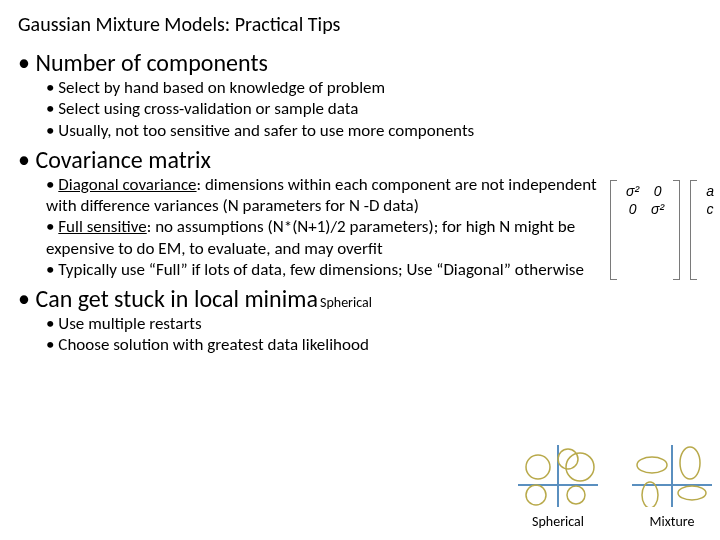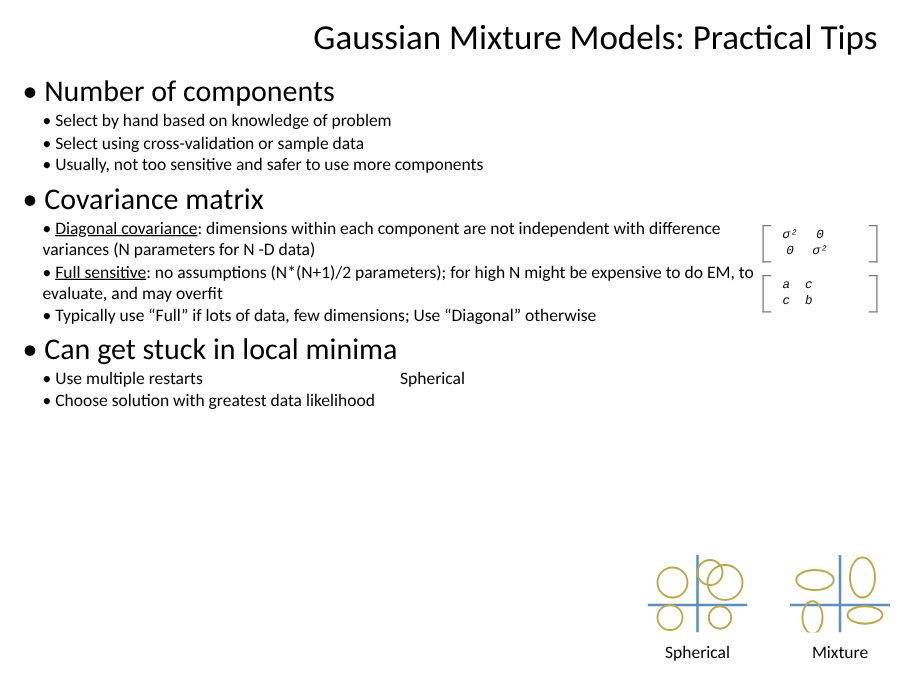--- a/index.html
+++ b/index.html
@@ -7,42 +7,42 @@
     width: 720px;
     height: 540px;
     font-family: Calibri, Arial, sans-serif;
     color: #000;
     background: #fff;
     position: relative;
     overflow: hidden;
     padding: 12px 18px 8px 18px;
   }
   .title {
-    font-size: 28px;
+    font-size: 20px;
     font-weight: 400;
-    text-align: right;
+    text-align: left;
     margin-bottom: 12px;
   }
   .section {
     font-size: 24px;
     font-weight: 400;
     margin-top: 4px;
   }
   .section::before { content: "• "; }
   .sub {
-    font-size: 14px;
+    font-size: 17px;
     font-weight: 400;
-    margin-left: 16px;
+    margin-left: 28px;
     line-height: 1.25;
   }
   .sub::before { content: "• "; }
   .u { text-decoration: underline; }
   .cov-block { display: flex; }
   .cov-text { flex: 1; padding-right: 6px; }
-  .cov-mats { width: 92px; display: flex; flex-direction: column; gap: 10px; padding-top: 6px; font-family: Liberation Mono, monospace; font-size: 10px; }
+  .cov-mats { width: 92px; display: flex; flex-direction: row; gap: 10px; padding-top: 6px; font-family: Liberation Sans, sans-serif; font-size: 14px; }
   .mat { position: relative; padding: 2px 10px; }
   .mat::before, .mat::after {
     content: ""; position: absolute; top: 0; bottom: 0; width: 6px;
     border-top: 1.5px solid #7a7a7a; border-bottom: 1.5px solid #7a7a7a;
   }
   .mat::before { left: 0; border-left: 1.5px solid #7a7a7a; }
   .mat::after { right: 0; border-right: 1.5px solid #7a7a7a; }
   .mat table { border-collapse: collapse; }
   .mat td { padding: 1px 6px; text-align: center; font-style: italic; }
   .figs {

